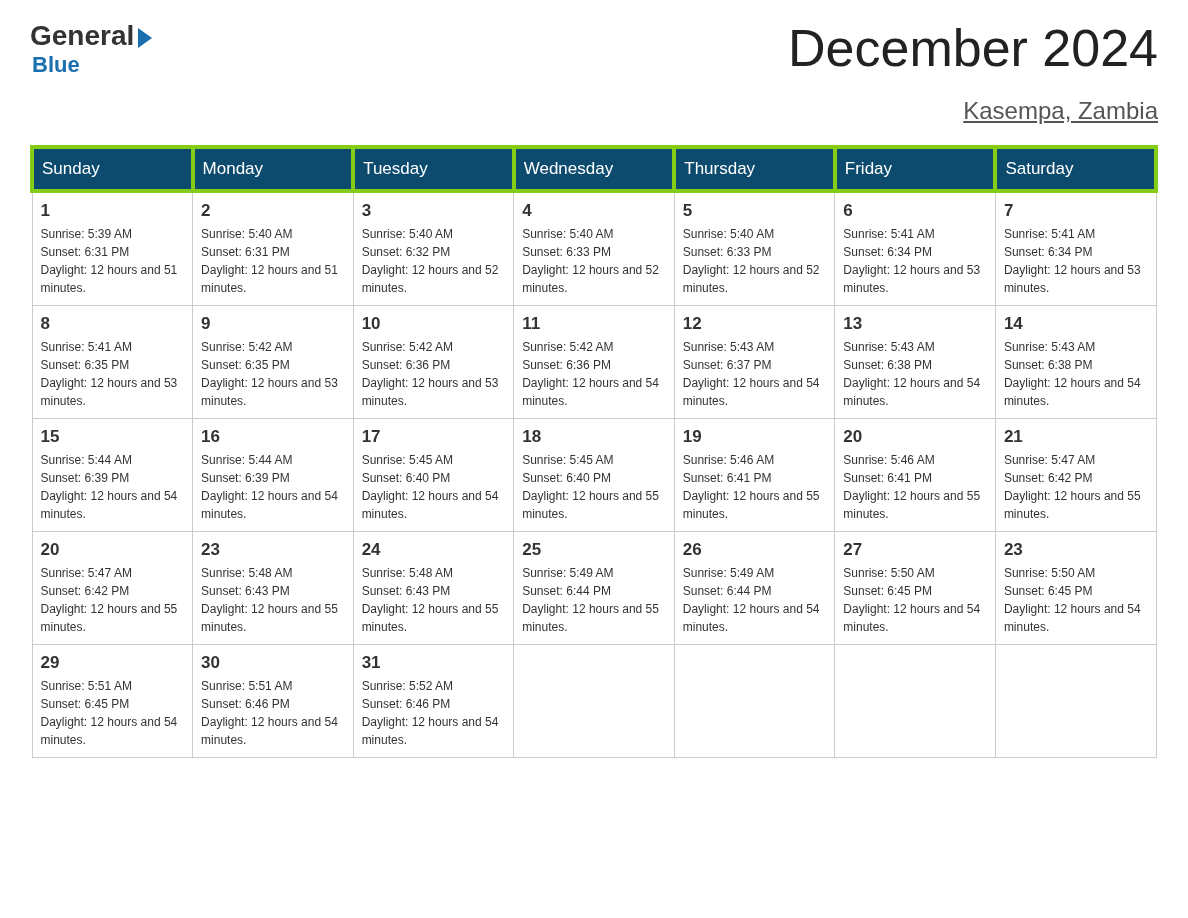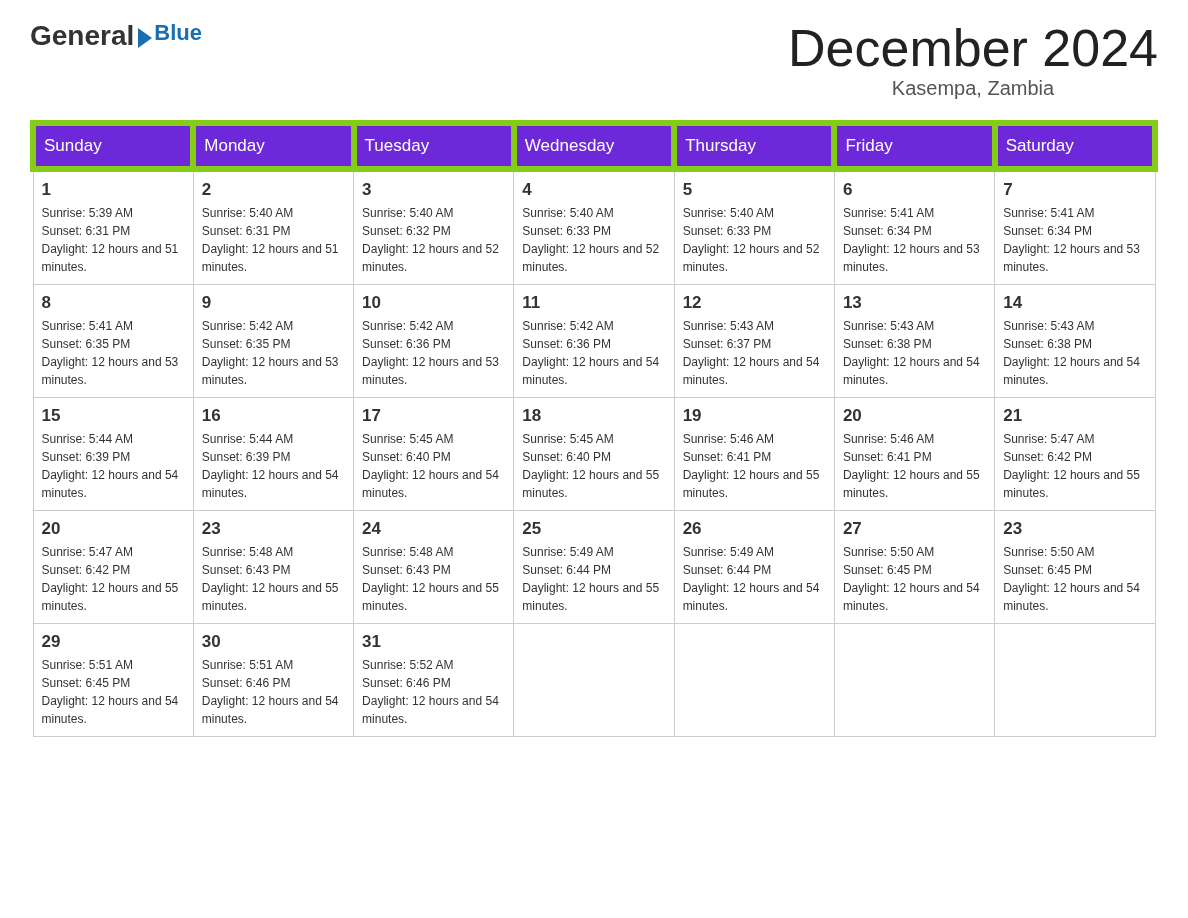--- a/index.html
+++ b/index.html
@@ -11,20 +11,21 @@
       min-height: 918px;
     }
     .header {
       display: flex;
       justify-content: space-between;
       align-items: flex-start;
       margin-bottom: 20px;
     }
     .logo {
       display: flex;
+      flex-direction: column;
       align-items: flex-start;
     }
     .logo-top {
       display: flex;
       align-items: center;
     }
     .logo-general {
       font-size: 28px;
       font-weight: bold;
       color: #333;
@@ -38,46 +39,47 @@
       margin-left: 4px;
       margin-top: 4px;
     }
     .logo-blue {
       font-size: 22px;
       font-weight: bold;
       color: #1a6faf;
       margin-left: 2px;
     }
     .title-block {
-      text-align: center;
+      text-align: right;
     }
     .month-title {
       font-size: 52px;
       font-weight: normal;
       color: #222;
       line-height: 1.1;
     }
     .location {
-      font-size: 20px;
+      font-size: 24px;
       color: #555;
-      margin-top: 0;
+      margin-top: 20px;
+      text-decoration: underline;
     }
     table {
       width: 100%;
       border-collapse: collapse;
       table-layout: fixed;
     }
     thead tr th {
-      background-color: #6d28d9;
+      background-color: #0c4a6e;
       color: white;
       padding: 10px 8px;
       font-size: 17px;
       font-weight: normal;
       text-align: left;
-      border: 6px solid #84cc16;
+      border: 4px solid #84cc16;
     }
     tbody tr td {
       vertical-align: top;
       padding: 8px 8px;
       border: 1px solid #ccc;
       font-size: 13px;
       color: #333;
       height: 100px;
     }
     tbody tr td .day-num {

